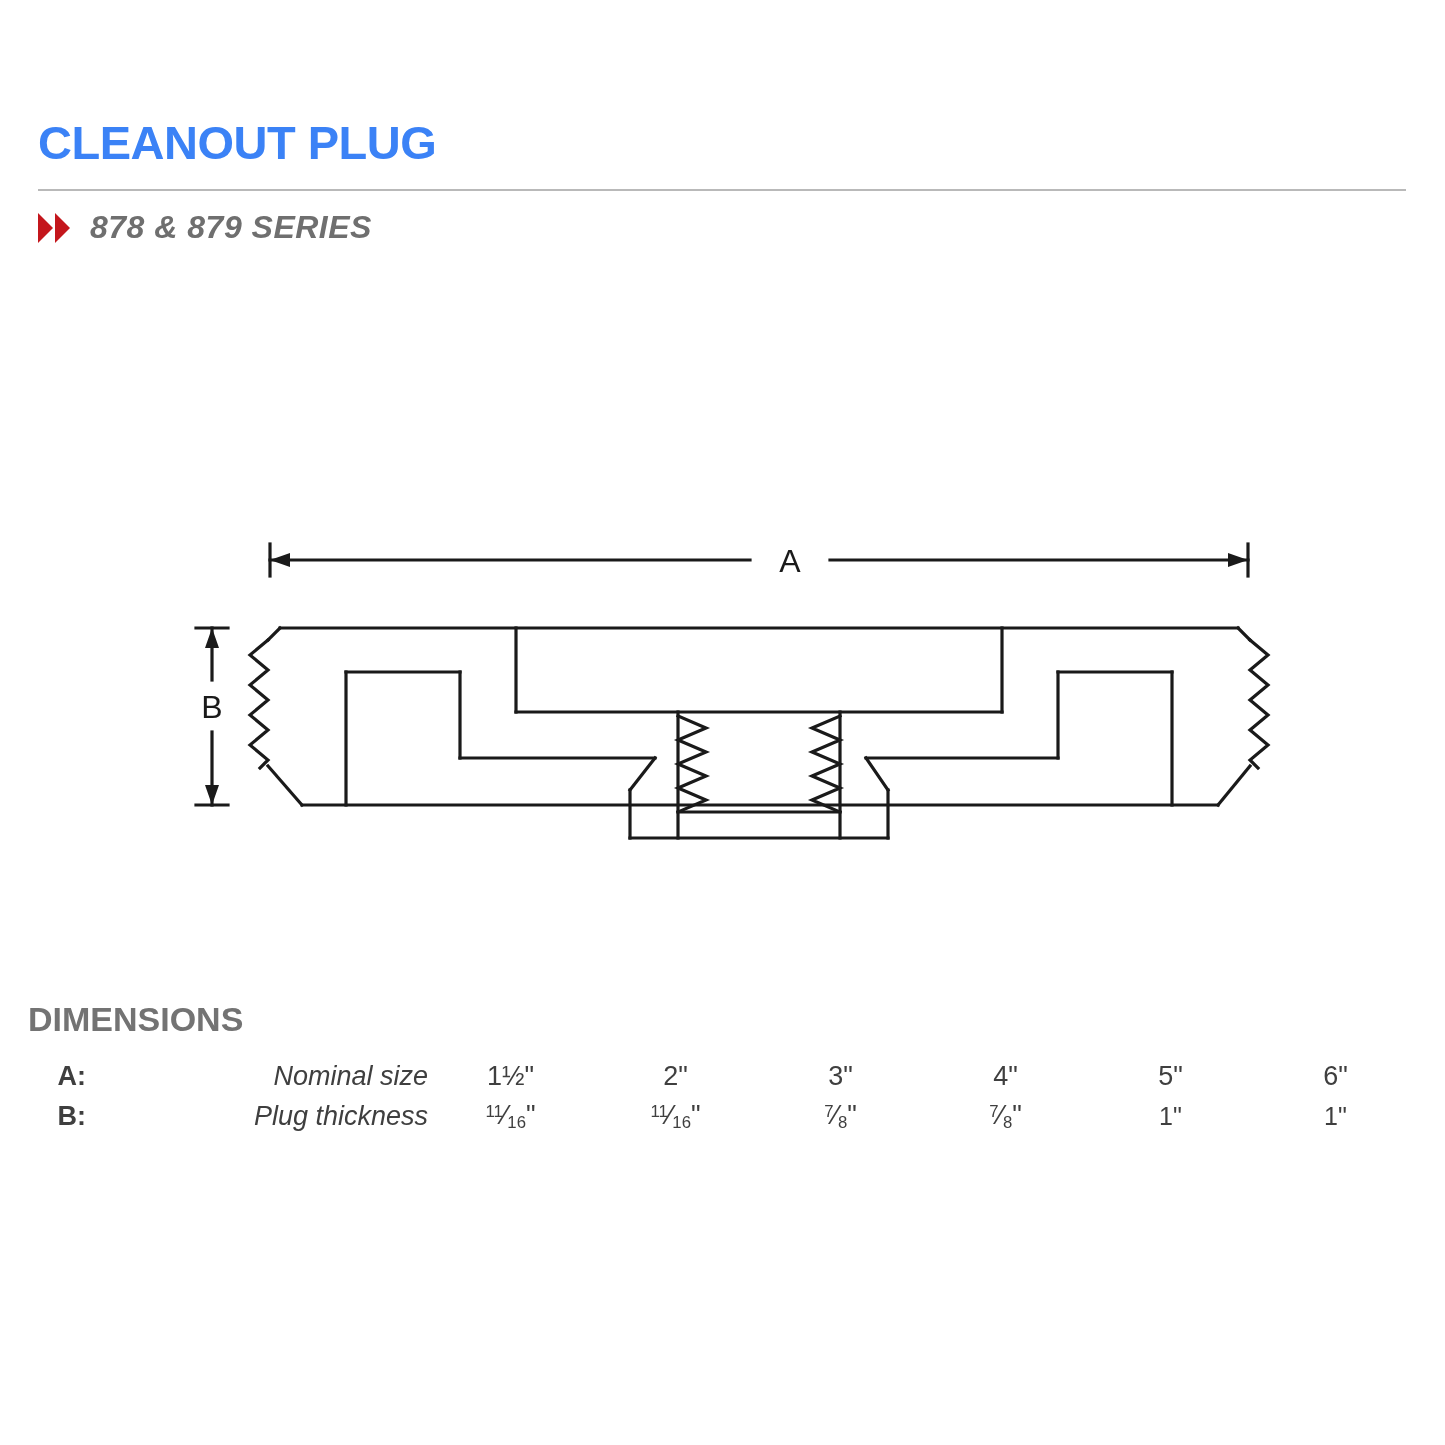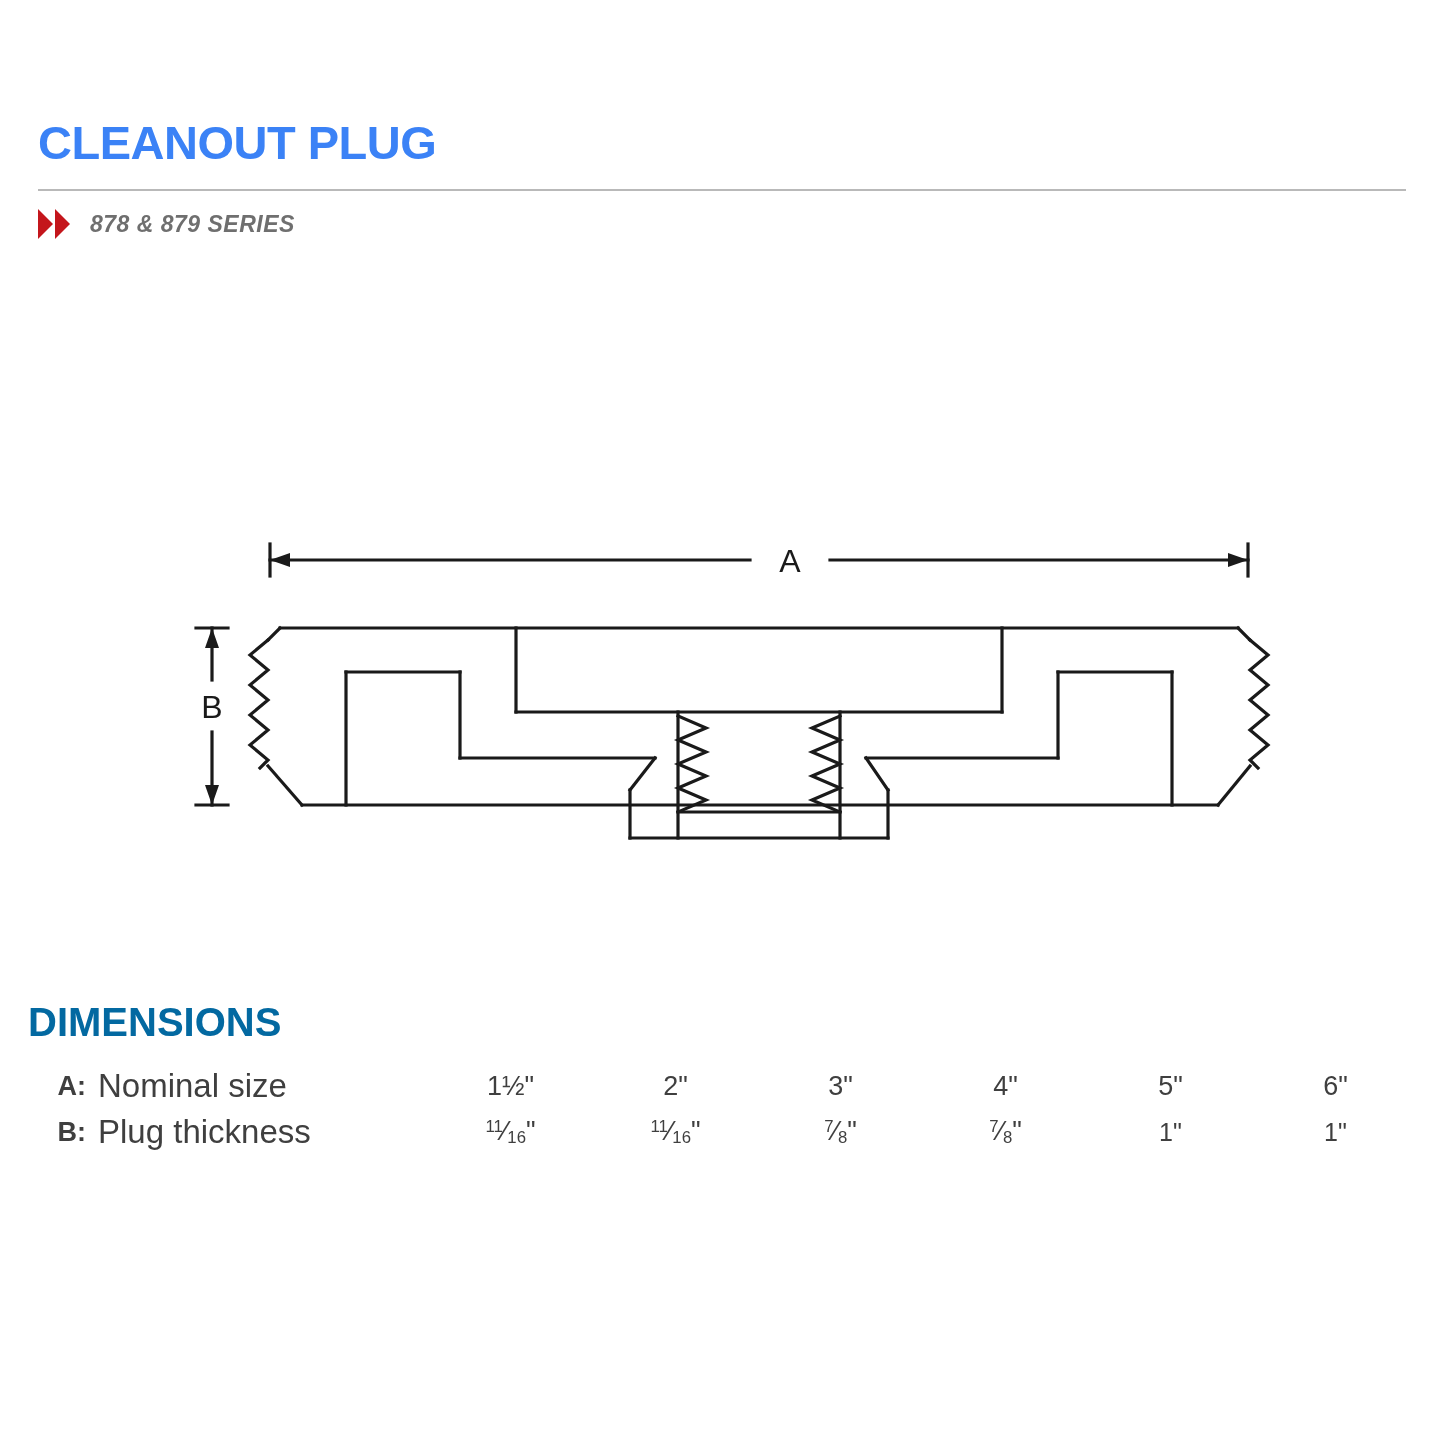--- a/index.html
+++ b/index.html
@@ -49,21 +49,21 @@
   }
   .chev {
     width: 0;
     height: 0;
     border-top: 15px solid transparent;
     border-bottom: 15px solid transparent;
     border-left: 15px solid #c4161c;
     margin-right: 2px;
   }
   .series-label {
-    font-size: 23px;
+    font-size: 32px;
     font-weight: bold;
     font-style: italic;
     letter-spacing: 0.5px;
     color: #6f6f6f;
   }
 
   
   .drawing-wrap {
     position: absolute;
     left: 150px;
@@ -76,23 +76,23 @@
   }
 
   
   .dimensions {
     position: absolute;
     left: 28px;
     top: 1000px;
     width: 1390px;
   }
   .dim-title {
-    font-size: 40px;
-    font-weight: bold;
-    color: #0369a1;
+    font-size: 34px;
+    font-weight: bold;
+    color: #737373;
     letter-spacing: 0px;
     margin: 0 0 18px 0;
   }
   table.dim-table {
     border-collapse: collapse;
     width: 1390px;
     table-layout: fixed;
   }
   table.dim-table td {
     padding: 4px 0;
@@ -101,23 +101,24 @@
   .cell-key {
     width: 58px;
     font-size: 27px;
     font-weight: bold;
     color: #3f3f3f;
     text-align: right;
     padding-right: 12px !important;
   }
   .cell-desc {
     width: 330px;
-    font-size: 33px;
+    font-size: 27px;
     color: #3f3f3f;
-    text-align: left;
+    text-align: right;
+    font-style: italic;
   }
   .cell-val {
     font-size: 27px;
     color: #3f3f3f;
     text-align: center;
   }
   .row-b .cell-val {
     font-size: 25px;
   }
   

